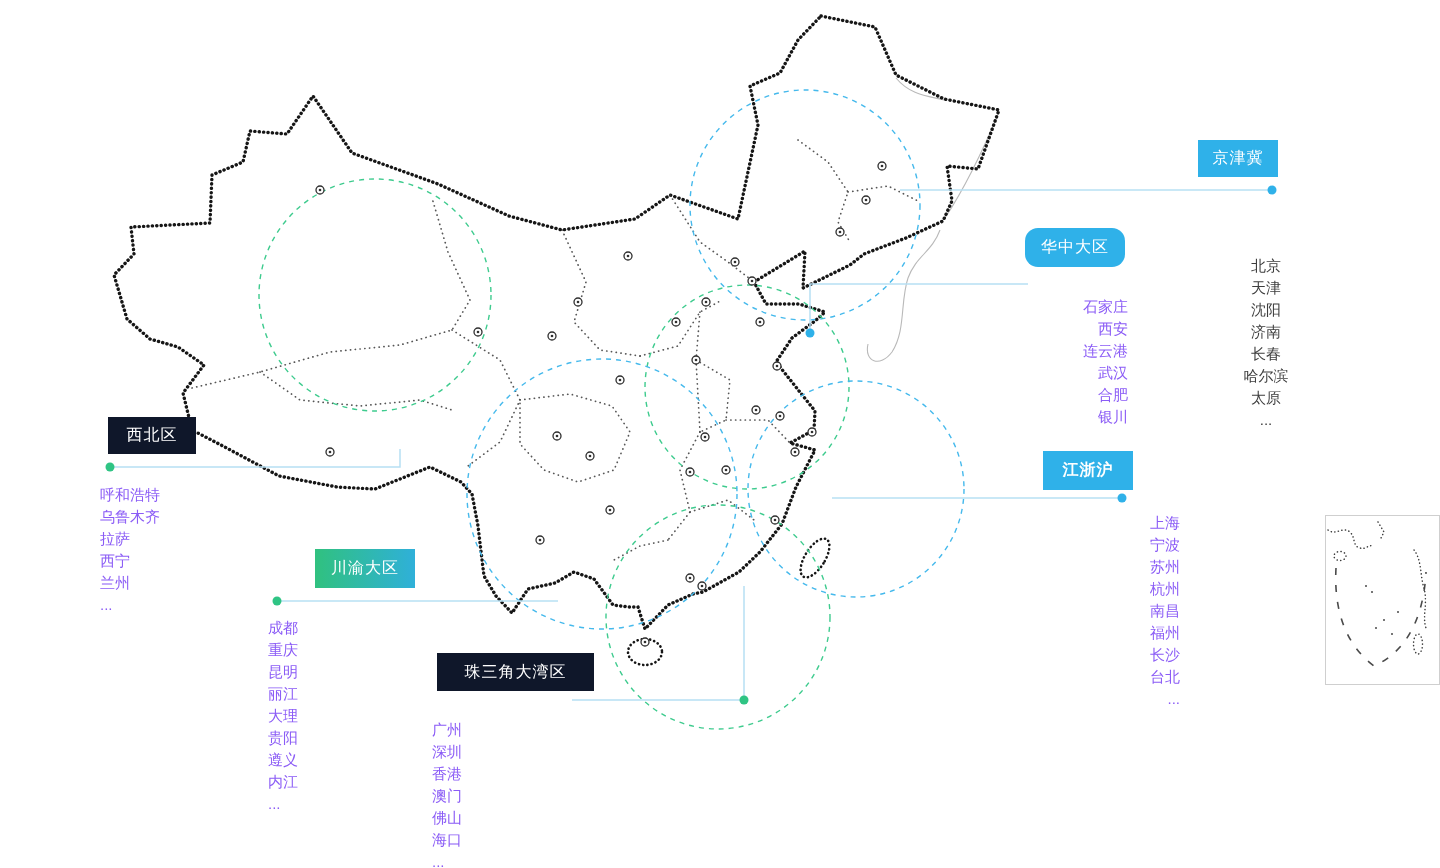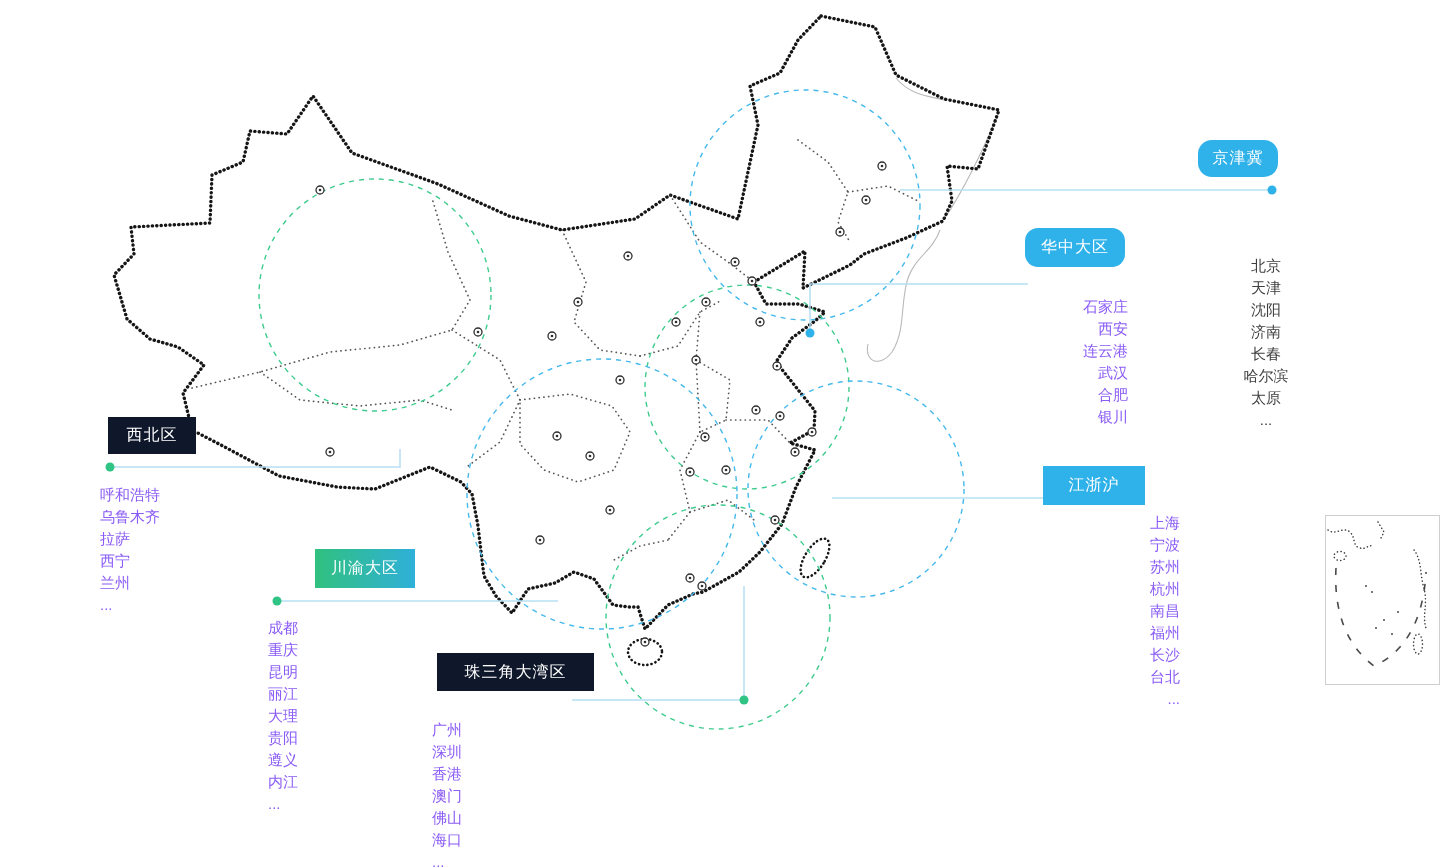--- a/index.html
+++ b/index.html
@@ -20,23 +20,23 @@
   .lead{fill:none;stroke:#b7e0f3;stroke-width:1.5;}
   .dot-blue{fill:#2fb1e9;}
   .dot-green{fill:#2fc484;}
 
   
   .tag{position:absolute;display:flex;align-items:center;justify-content:center;
        color:#fff;font-size:16px;letter-spacing:1px;cursor:pointer;}
   .tag.blue{background:#2fb1e9;}
   .tag.green{background:#0f172a;}
   .tag.grad{background:linear-gradient(90deg,#30c17f,#2fb0d9);margin-left:40px;}
-  #tag-jjj{left:1198px;top:140px;width:80px;height:37px;border-radius:14px;}
+  #tag-jjj{left:1198px;top:140px;width:80px;height:37px;}
   #tag-hz{left:1025px;top:228px;width:100px;height:39px;border-radius:13px;}
-  #tag-jzh{left:1043px;top:466px;width:102px;height:39px;}
+  #tag-jzh{left:1043px;top:451px;width:90px;height:39px;font-weight:bold;}
   #tag-xb{left:108px;top:417px;width:88px;height:37px;}
   #tag-cy{left:275px;top:549px;width:100px;height:39px;}
   #tag-zsj{left:437px;top:653px;width:157px;height:38px;}
 
   
   .cities{position:absolute;font-size:15px;line-height:22px;color:#8b5cf6;}
   .cities.dark{color:#3d3d3d;}
   .cities.right{text-align:right;}
   .cities.center{text-align:center;}
   #list-jjj{left:1206px;top:207px;width:120px;margin-top:48px;}

